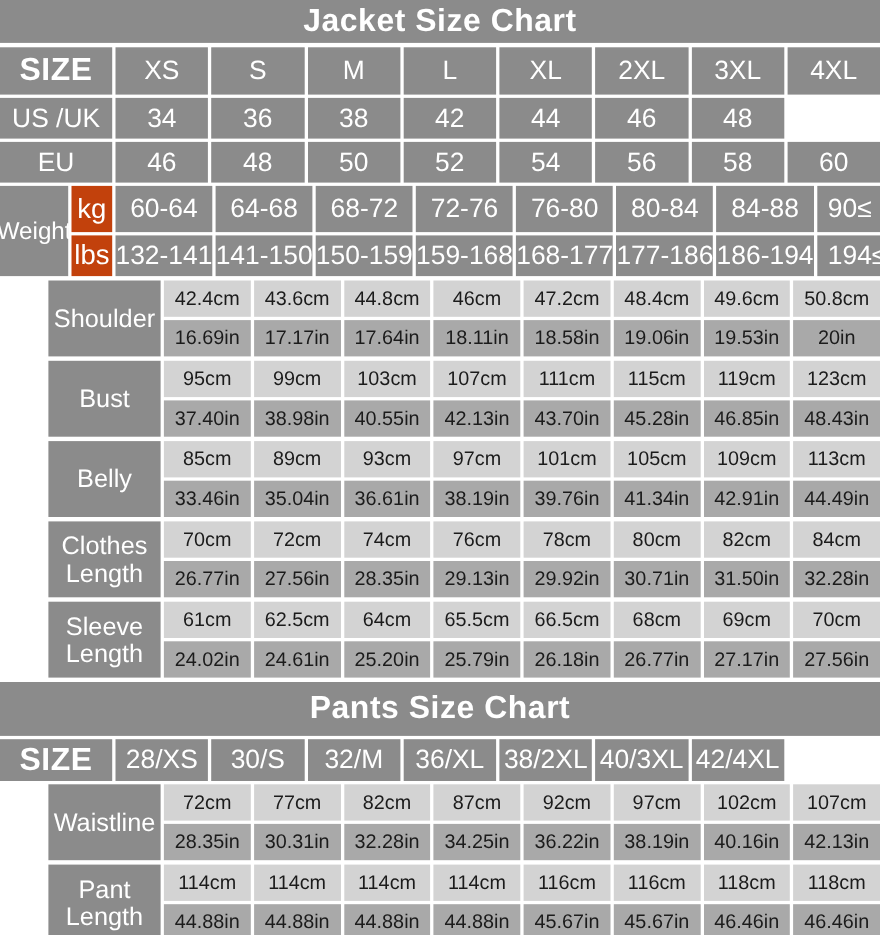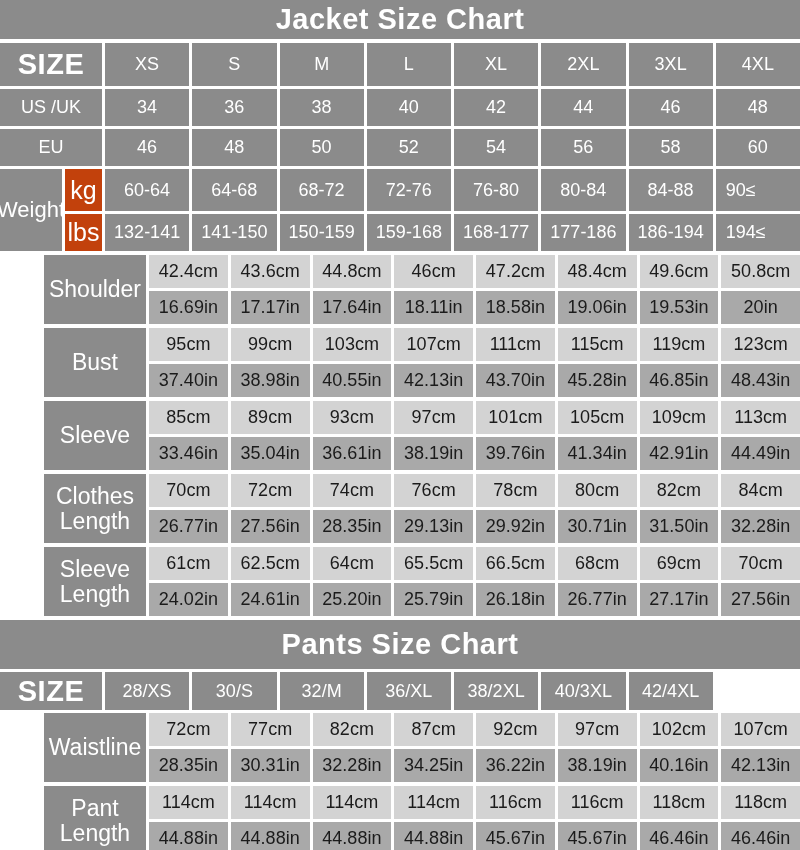--- a/index.html
+++ b/index.html
@@ -20,21 +20,21 @@
   .pants-title{height:49px;margin-bottom:3px;}
 
   
   .grid-row{
     display:grid;grid-template-columns:102px repeat(8,1fr);
     gap:3px;margin-bottom:3px;
   }
   .h43{height:43px;} .h37{height:37px;} .h38{height:38px;}
 
   .cell{display:flex;align-items:center;justify-content:center;white-space:nowrap;}
-  .hdr-cell{background:#8b8b8b;color:#fff;font-size:18px;}
+  .hdr-cell{background:#8b8b8b;color:#fff;font-size:24px;}
   .cm-cell{background:#d3d3d3;color:#1b1b1b;font-size:18px;}
   .in-cell{background:#a9a9a9;color:#1b1b1b;font-size:18px;}
 
   .row-label{
     background:#8b8b8b;color:#fff;font-size:23px;line-height:1.05;
     display:flex;align-items:center;justify-content:center;text-align:center;
   }
   .size-label{font-weight:bold;font-size:29px;letter-spacing:.5px;}
 
   
@@ -80,21 +80,20 @@
       <div class="cell hdr-cell">2XL</div>
       <div class="cell hdr-cell">3XL</div>
       <div class="cell hdr-cell">4XL</div>
     </div>
 
   <div class="grid-row h37">
     <div class="cell hdr-cell">US /UK</div>
   <div class="cell hdr-cell">34</div>
       <div class="cell hdr-cell">36</div>
       <div class="cell hdr-cell">38</div>
-      <div class="cell hdr-cell">40</div>
       <div class="cell hdr-cell">42</div>
       <div class="cell hdr-cell">44</div>
       <div class="cell hdr-cell">46</div>
       <div class="cell hdr-cell">48</div>
     </div>
 
   <div class="grid-row h37">
     <div class="cell hdr-cell">EU</div>
   <div class="cell hdr-cell">46</div>
       <div class="cell hdr-cell">48</div>
@@ -122,21 +121,21 @@
     <div class="dc"><div class="cell in-cell">16.69in</div><div class="cell in-cell">17.17in</div><div class="cell in-cell">17.64in</div><div class="cell in-cell">18.11in</div><div class="cell in-cell">18.58in</div><div class="cell in-cell">19.06in</div><div class="cell in-cell">19.53in</div><div class="cell in-cell">20in</div></div>
   </div>
 
   <div class="section">
     <div class="row-label">Bust</div>
     <div class="dc"><div class="cell cm-cell">95cm</div><div class="cell cm-cell">99cm</div><div class="cell cm-cell">103cm</div><div class="cell cm-cell">107cm</div><div class="cell cm-cell">111cm</div><div class="cell cm-cell">115cm</div><div class="cell cm-cell">119cm</div><div class="cell cm-cell">123cm</div></div>
     <div class="dc"><div class="cell in-cell">37.40in</div><div class="cell in-cell">38.98in</div><div class="cell in-cell">40.55in</div><div class="cell in-cell">42.13in</div><div class="cell in-cell">43.70in</div><div class="cell in-cell">45.28in</div><div class="cell in-cell">46.85in</div><div class="cell in-cell">48.43in</div></div>
   </div>
 
   <div class="section">
-    <div class="row-label">Sleeve</div>
+    <div class="row-label">Belly</div>
     <div class="dc"><div class="cell cm-cell">85cm</div><div class="cell cm-cell">89cm</div><div class="cell cm-cell">93cm</div><div class="cell cm-cell">97cm</div><div class="cell cm-cell">101cm</div><div class="cell cm-cell">105cm</div><div class="cell cm-cell">109cm</div><div class="cell cm-cell">113cm</div></div>
     <div class="dc"><div class="cell in-cell">33.46in</div><div class="cell in-cell">35.04in</div><div class="cell in-cell">36.61in</div><div class="cell in-cell">38.19in</div><div class="cell in-cell">39.76in</div><div class="cell in-cell">41.34in</div><div class="cell in-cell">42.91in</div><div class="cell in-cell">44.49in</div></div>
   </div>
 
   <div class="section">
     <div class="row-label">Clothes Length</div>
     <div class="dc"><div class="cell cm-cell">70cm</div><div class="cell cm-cell">72cm</div><div class="cell cm-cell">74cm</div><div class="cell cm-cell">76cm</div><div class="cell cm-cell">78cm</div><div class="cell cm-cell">80cm</div><div class="cell cm-cell">82cm</div><div class="cell cm-cell">84cm</div></div>
     <div class="dc"><div class="cell in-cell">26.77in</div><div class="cell in-cell">27.56in</div><div class="cell in-cell">28.35in</div><div class="cell in-cell">29.13in</div><div class="cell in-cell">29.92in</div><div class="cell in-cell">30.71in</div><div class="cell in-cell">31.50in</div><div class="cell in-cell">32.28in</div></div>
   </div>
 

